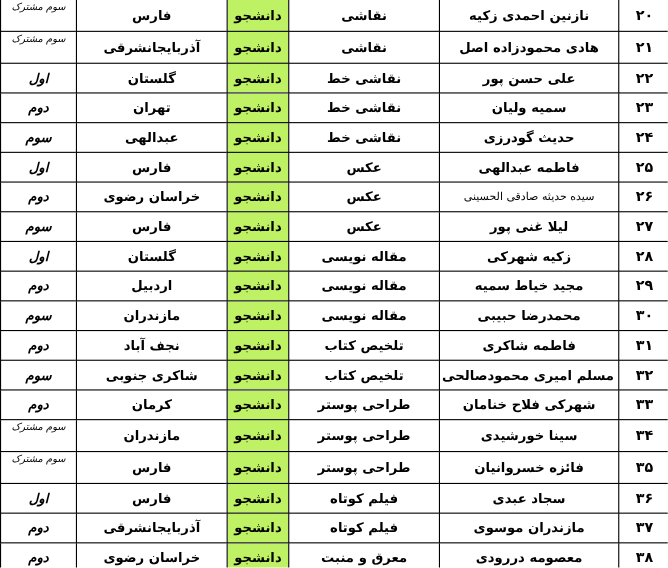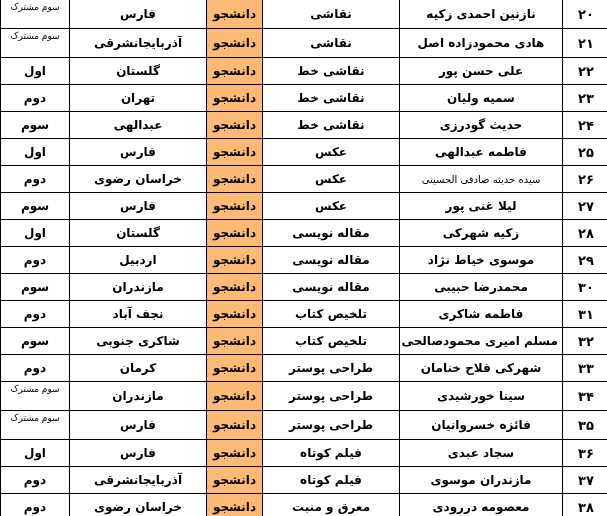--- a/index.html
+++ b/index.html
@@ -20,23 +20,23 @@
     text-align: center;
     vertical-align: middle;
     font-size: 12px;
     font-weight: bold;
     white-space: nowrap;
     overflow: hidden;
   }
   td.num { width: 38px; font-size: 13px; }
   td.name { width: 154px; }
   td.cat { width: 128px; }
-  td.role { width: 47px; background: #fdba74; }
+  td.role { width: 47px; background: #bef264; }
   td.prov { width: 128px; }
-  td.level { width: 60px; }
+  td.level { width: 60px; font-style: italic; }
   td.level.small { font-size: 9px; font-weight: normal; vertical-align: top; padding-top: 2px; }
   td.name.small { font-size: 10px; font-weight: normal; }
 </style>
 </head>
 <body>
 
 <table>
   <tbody id="tbody">
     <tr>
       <td class="num">۲۰</td>
@@ -105,21 +105,21 @@
     <tr>
       <td class="num">۲۸</td>
       <td class="name">زکیه شهرکی</td>
       <td class="cat">مقاله نویسی</td>
       <td class="role">دانشجو</td>
       <td class="prov">گلستان</td>
       <td class="level">اول</td>
     </tr>
     <tr>
       <td class="num">۲۹</td>
-      <td class="name">موسوی خیاط نژاد</td>
+      <td class="name">مجید خیاط سمیه</td>
       <td class="cat">مقاله نویسی</td>
       <td class="role">دانشجو</td>
       <td class="prov">اردبیل</td>
       <td class="level">دوم</td>
     </tr>
     <tr>
       <td class="num">۳۰</td>
       <td class="name">محمدرضا حبیبی</td>
       <td class="cat">مقاله نویسی</td>
       <td class="role">دانشجو</td>

